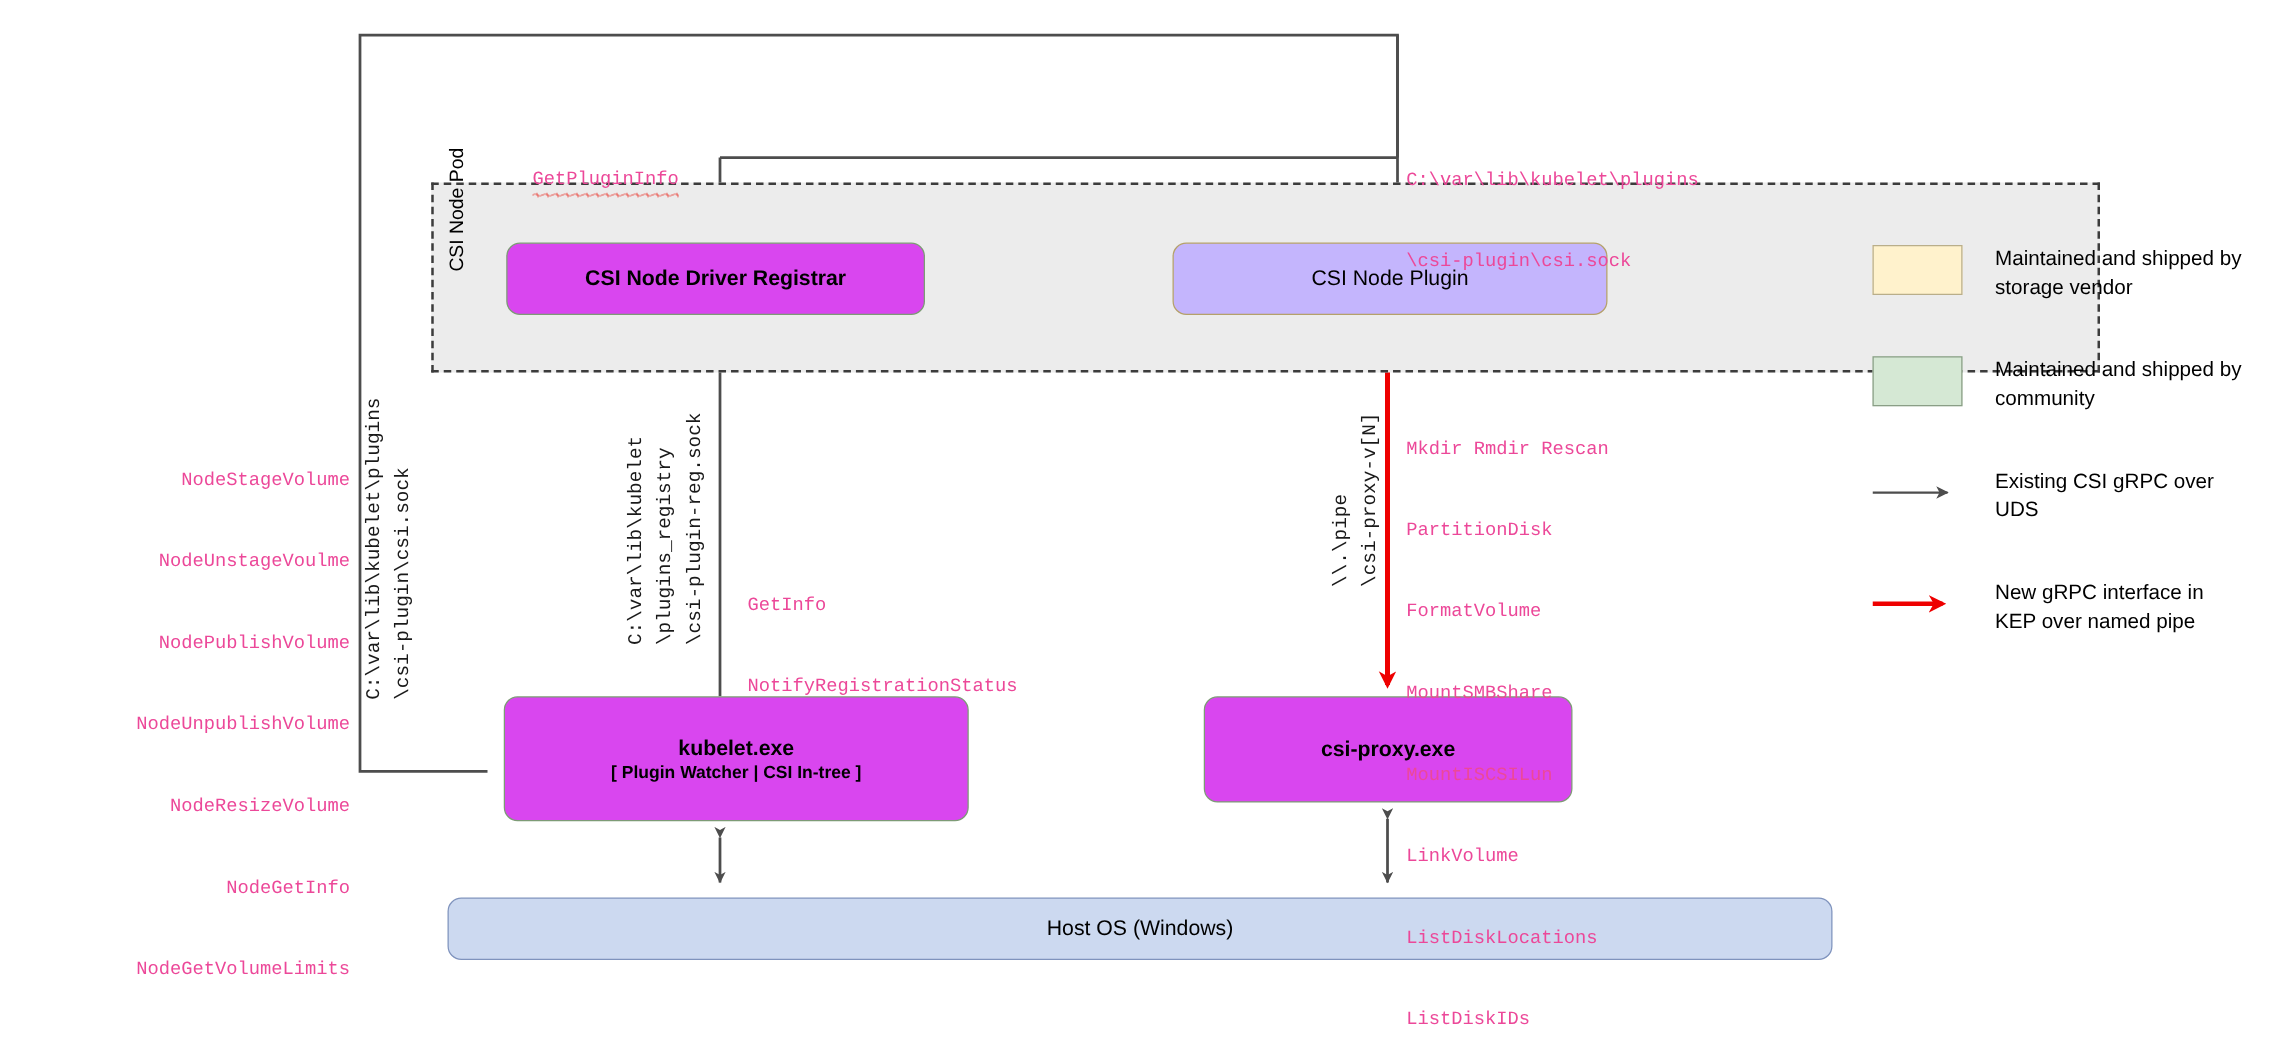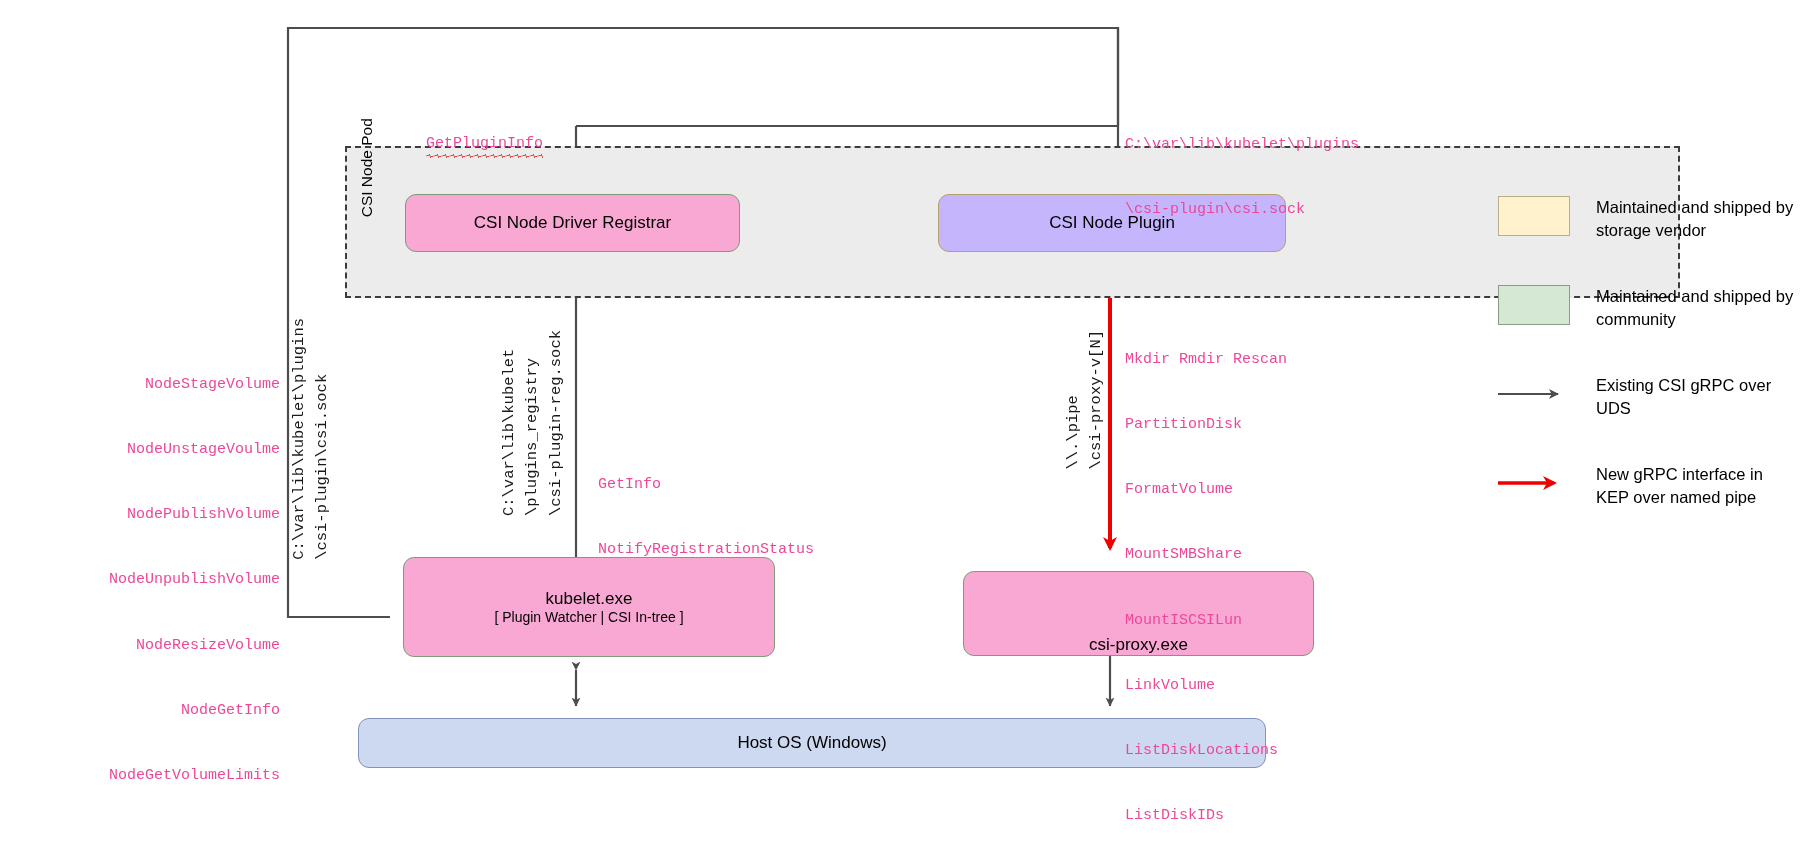--- a/index.html
+++ b/index.html
@@ -11,34 +11,34 @@
   .pod{position:absolute;left:345px;top:146px;width:1335px;height:152px;
        background:#ececec;border:2px dashed #3c3c3c;box-sizing:border-box;}
   .pod-label{position:absolute;left:355px;top:160px;width:24px;height:128px;
        display:flex;align-items:flex-start;justify-content:center;}
   .pod-label span{transform:rotate(-90deg);transform-origin:center;white-space:nowrap;
        font-size:15.5px;line-height:1;display:block;}
 
   .node{position:absolute;border:1.6px solid #6b7b6b;border-radius:11px;
         display:flex;flex-direction:column;align-items:center;justify-content:center;
         box-sizing:border-box;text-align:center;}
-  .node.green{background:#f9a8d4;border-color:#7d9b76;}
+  .node.green{background:#d946ef;border-color:#7d9b76;font-weight:bold;}
   .node.yellow{background:#c4b5fd;border-color:#b5a16a;}
   .node.blue{background:#ccd9f0;border-color:#7f93bd;}
   .node .t1{font-size:17px;line-height:1.25;}
   .node .t2{font-size:14px;line-height:1.25;}
 
   .mono{font-family:"Liberation Mono",monospace;font-size:15px;line-height:1.45;
         white-space:pre;color:#ec4899;}
 
   #registrar{left:405px;top:194px;width:335px;height:58px;}
   #nodeplugin{left:938px;top:194px;width:348px;height:58px;}
   #kubelet{left:403px;top:557px;width:372px;height:100px;}
-  #csiproxy{left:963px;top:571px;width:351px;height:85px;justify-content:flex-end;}
-  #hostos{left:358px;top:718px;width:908px;height:50px;justify-content:center;}
+  #csiproxy{left:963px;top:557px;width:295px;height:85px;}
+  #hostos{left:358px;top:718px;width:1108px;height:50px;justify-content:center;}
 
   .lbl{position:absolute;}
   #getplugininfo{left:390px;top:111px;}
   #getplugininfo .u{position:relative;display:inline-block;}
   #getplugininfo .u::after{content:"";position:absolute;left:0;right:0;bottom:-3px;height:4px;
      background-image:
        radial-gradient(circle at 2px 4px, rgba(0,0,0,0) 2px, #e8342b 2.6px, rgba(0,0,0,0) 3.2px),
        radial-gradient(circle at 6px 0px, rgba(0,0,0,0) 2px, #e8342b 2.6px, rgba(0,0,0,0) 3.2px);
      background-size:8px 8px;background-repeat:repeat-x;}
   #plugin-path{left:1125px;top:90px;}

